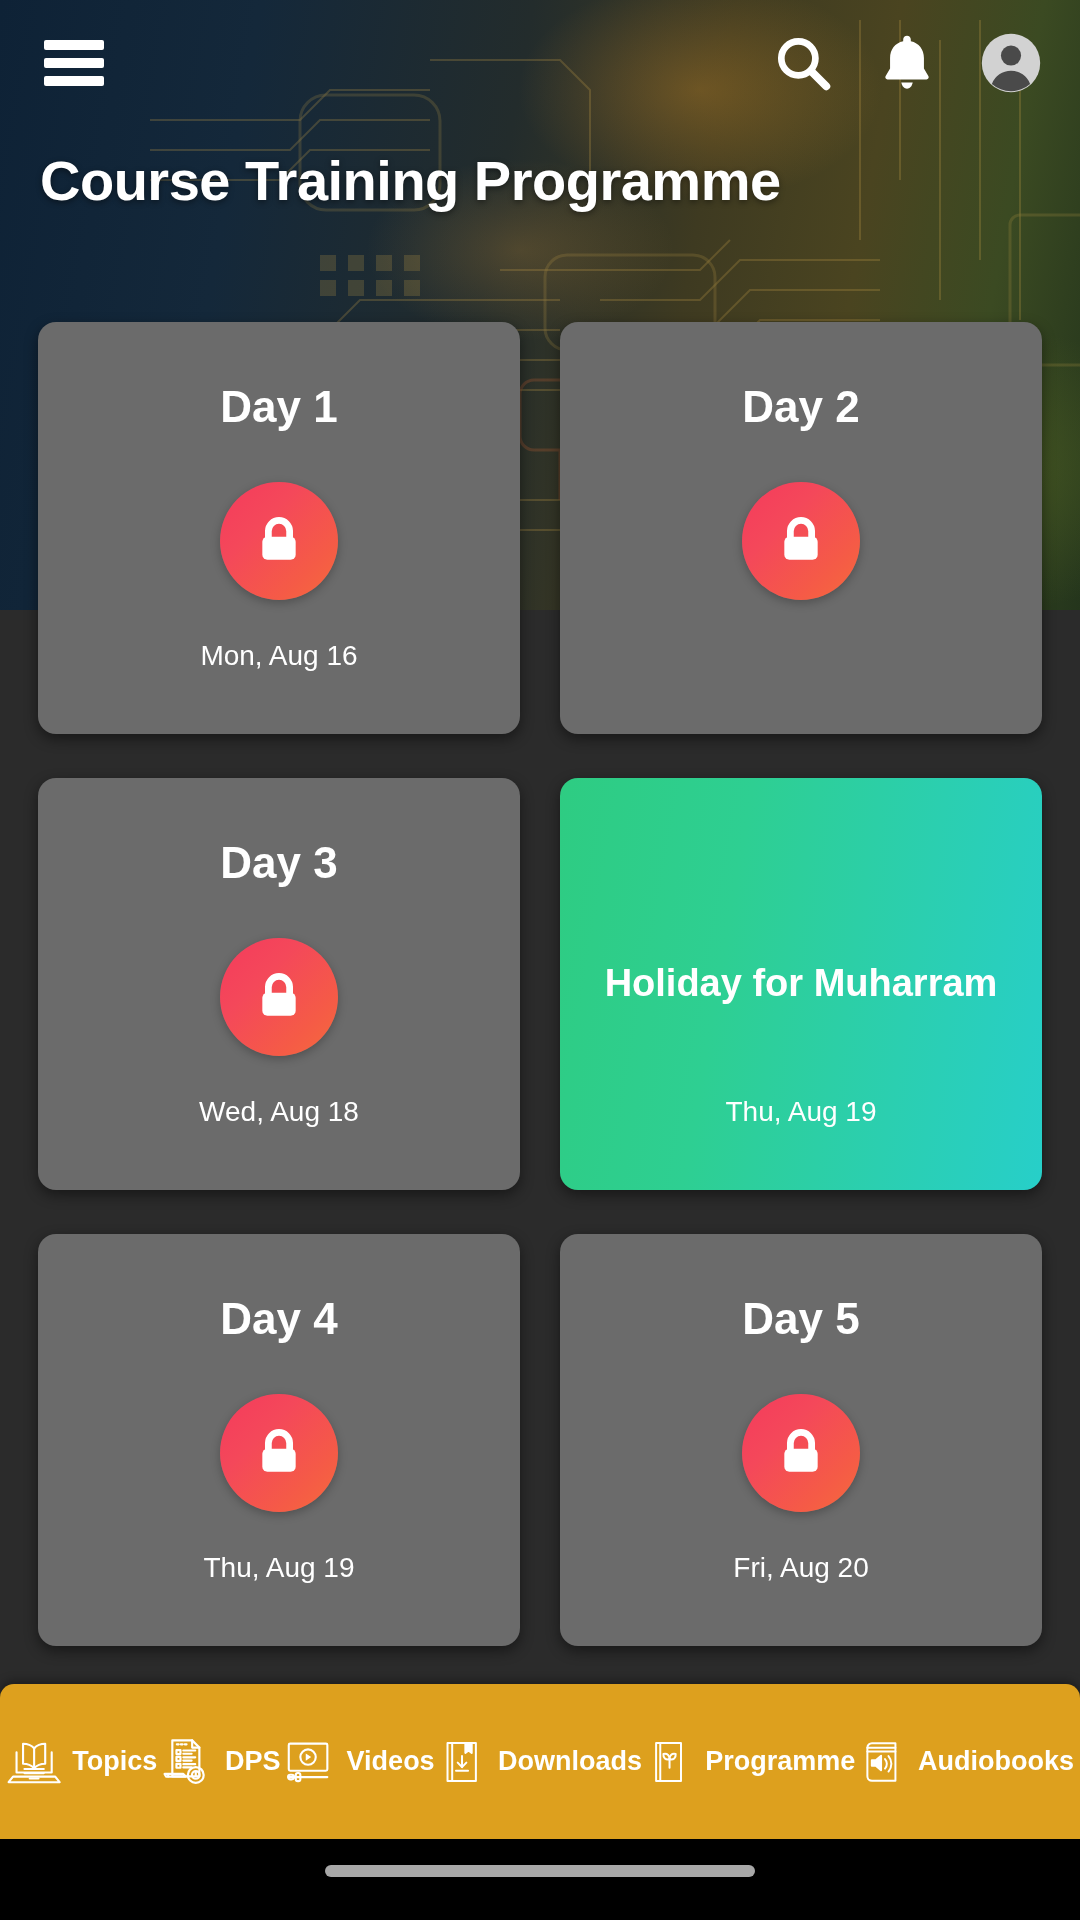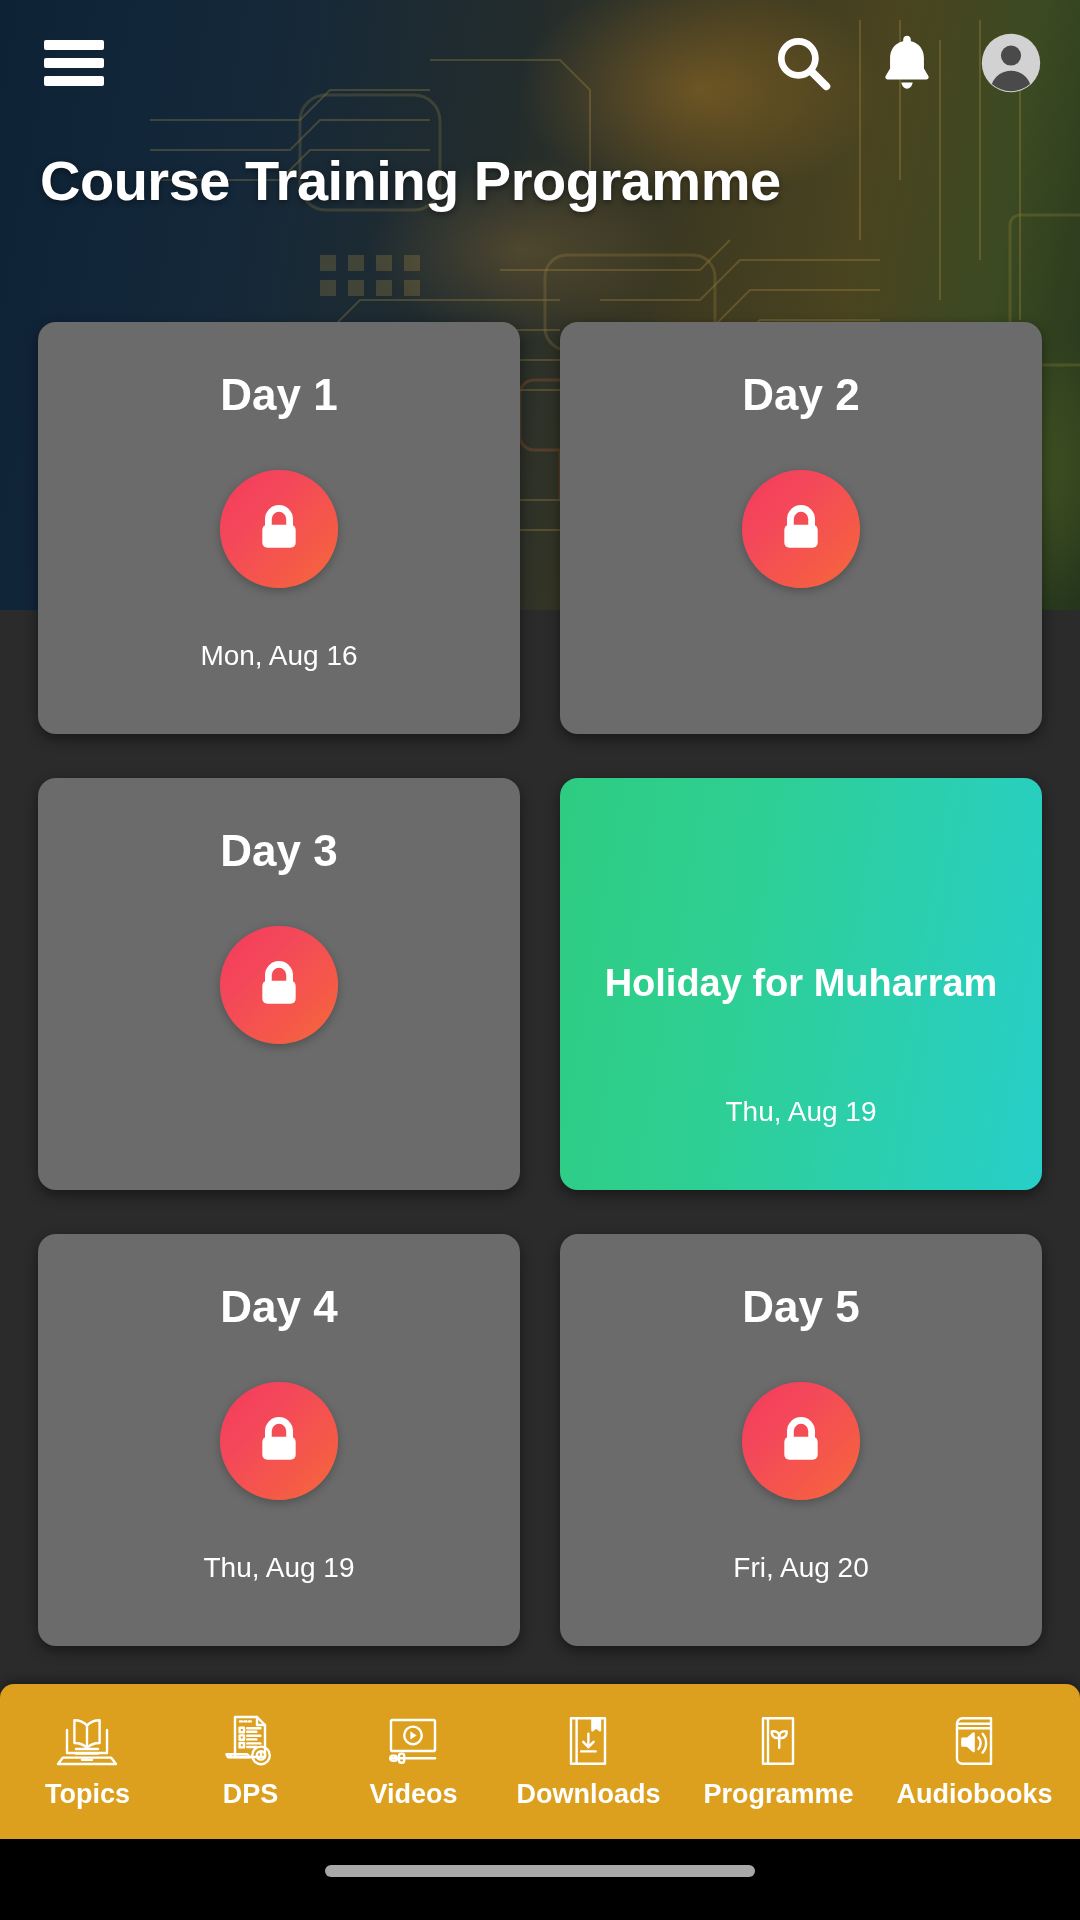--- a/index.html
+++ b/index.html
@@ -47,21 +47,21 @@
   .card {
     position:relative; height:412px; border-radius:18px;
     background:#6b6b6b; box-shadow:0 5px 14px rgba(0,0,0,0.45);
     display:flex; flex-direction:column; align-items:center;
     cursor:pointer; overflow:hidden;
   }
   .card.holiday {
     background:linear-gradient(100deg, #2ecc82 0%, #2ecf92 35%, #2bcfb0 70%, #27cfc9 100%);
   }
   .card-title {
-    font-size:44px; font-weight:700; color:#fff; margin-top:48px; text-align:center;
+    font-size:44px; font-weight:700; color:#fff; margin-top:60px; text-align:center;
   }
   .lock-circle {
     width:118px; height:118px; border-radius:50%; margin-top:50px;
     background:linear-gradient(135deg, #f43b5c 0%, #f4485a 35%, #f55b46 75%, #f56a3c 100%);
     display:flex; align-items:center; justify-content:center;
     box-shadow:0 3px 10px rgba(0,0,0,0.25);
   }
   .card-date {
     position:absolute; bottom:62px; left:0; right:0;
     font-size:28px; color:#fff; text-align:center; font-weight:400;
@@ -74,21 +74,21 @@
   }
 
   
   .bottomnav {
     position:absolute; left:0; bottom:81px; width:1080px; height:155px;
     background:#dda01e; border-radius:14px 14px 0 0;
     display:flex; align-items:center; justify-content:space-around;
     padding:0 6px; box-shadow:0 -3px 10px rgba(0,0,0,0.35);
   }
   .navitem {
-    display:flex; flex-direction:column; align-items:center; gap:10px;
+    display:flex; flex-direction:row; align-items:center; gap:10px;
     cursor:pointer; min-width:120px;
   }
   .navlabel { font-size:27px; font-weight:700; color:#fff; white-space:nowrap; }
 
   
   .sysbar { position:absolute; left:0; bottom:0; width:1080px; height:81px; background:#000; }
   .home-indicator {
     position:absolute; left:50%; transform:translateX(-50%); top:26px;
     width:430px; height:12px; border-radius:6px; background:#a8a8a8;
   }
@@ -204,20 +204,21 @@
     </div>
 
     <div class="card">
       <div class="card-title">Day 3</div>
       <div class="lock-circle">
         <svg width="58" height="58" viewBox="0 0 24 24">
           <path d="M7.6 10.4V7.9a4.4 4.4 0 0 1 8.8 0v2.5" fill="none" stroke="#fff" stroke-width="2.8" stroke-linecap="round"></path>
           <rect x="5.1" y="10.2" width="13.8" height="9.6" rx="2.1" fill="#fff"></rect>
         </svg>
       </div>
+      <div class="card-date">Wed, Aug 18</div>
     </div>
 
     <div class="card holiday">
       <div class="holiday-label">Holiday for Muharram</div>
       <div class="card-date">Thu, Aug 19</div>
     </div>
 
     <div class="card">
       <div class="card-title">Day 4</div>
       <div class="lock-circle">

